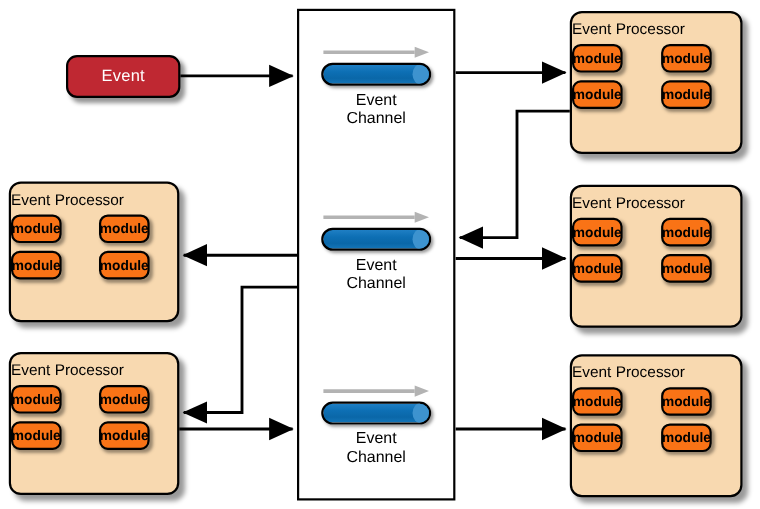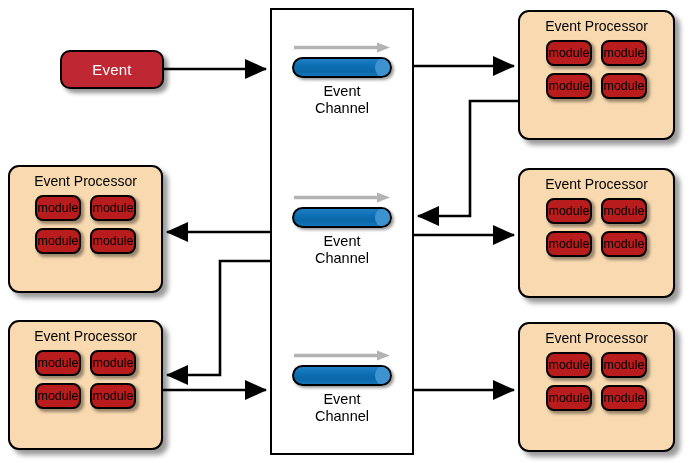--- a/index.html
+++ b/index.html
@@ -98,47 +98,47 @@
   .processor {
     position: absolute;
     z-index: 3;
     box-sizing: border-box;
     background: #f8d9b0;
     border: 2.5px solid #000000;
     border-radius: 11px;
     box-shadow: 5px 5px 5px rgba(0,0,0,0.40);
     display: flex;
     flex-direction: column;
-    align-items: center;
     padding-top: 6px;
   }
   .processor-title {
     font-size: 14px;
     color: #000000;
     margin-bottom: 6px;
     white-space: nowrap;
   }
   .module-grid {
     display: grid;
     grid-template-columns: repeat(2, 1fr);
     gap: 7px 9px;
   }
   .module {
     box-sizing: border-box;
     width: 46px;
     height: 26px;
     display: flex;
     align-items: center;
     justify-content: center;
-    background: #b91c1c;
+    background: #f97316;
     border: 2.5px solid #000000;
     border-radius: 8px;
     font-size: 12.5px;
     color: #000000;
     box-shadow: 2.5px 2.5px 3px rgba(0,0,0,0.38);
+    font-weight: bold;
   }
 </style>
 </head>
 <body>
 
 <div id="canvas">
 
   <svg class="layer" id="wires" viewBox="0 0 691 463">
     <defs>
       <marker id="ah" markerWidth="9" markerHeight="9" refX="8.2" refY="4.5" orient="auto" markerUnits="strokeWidth">

